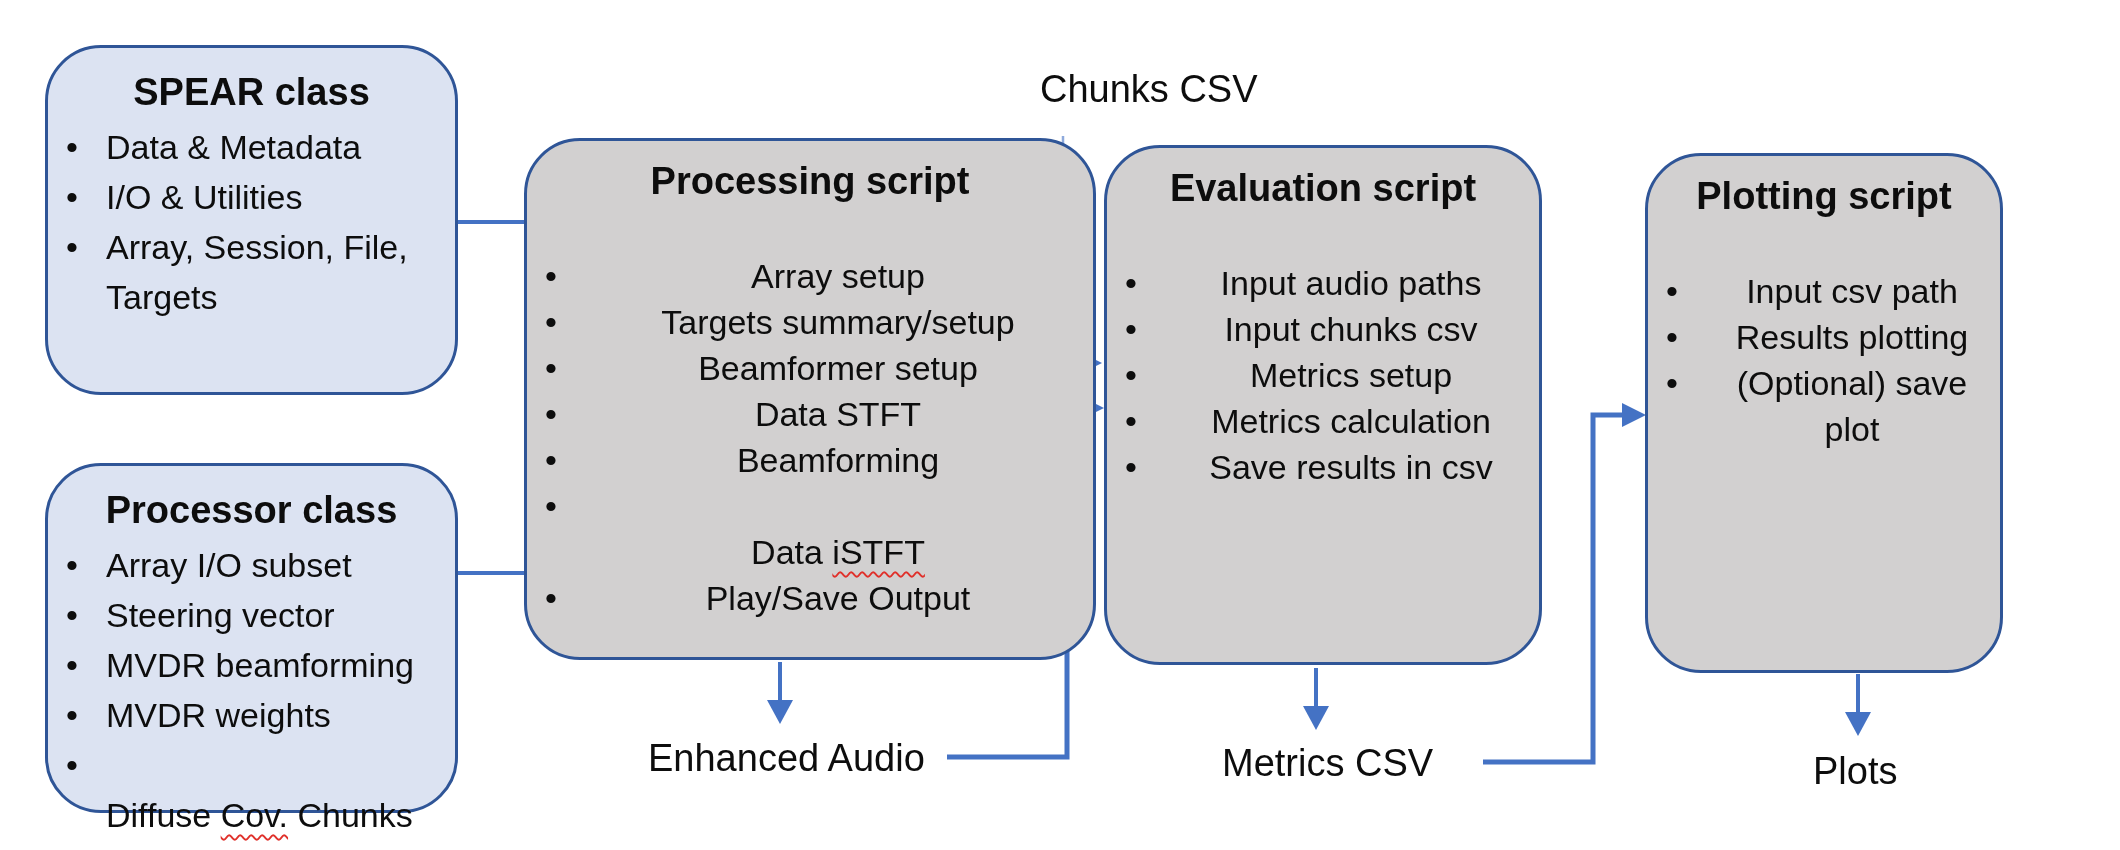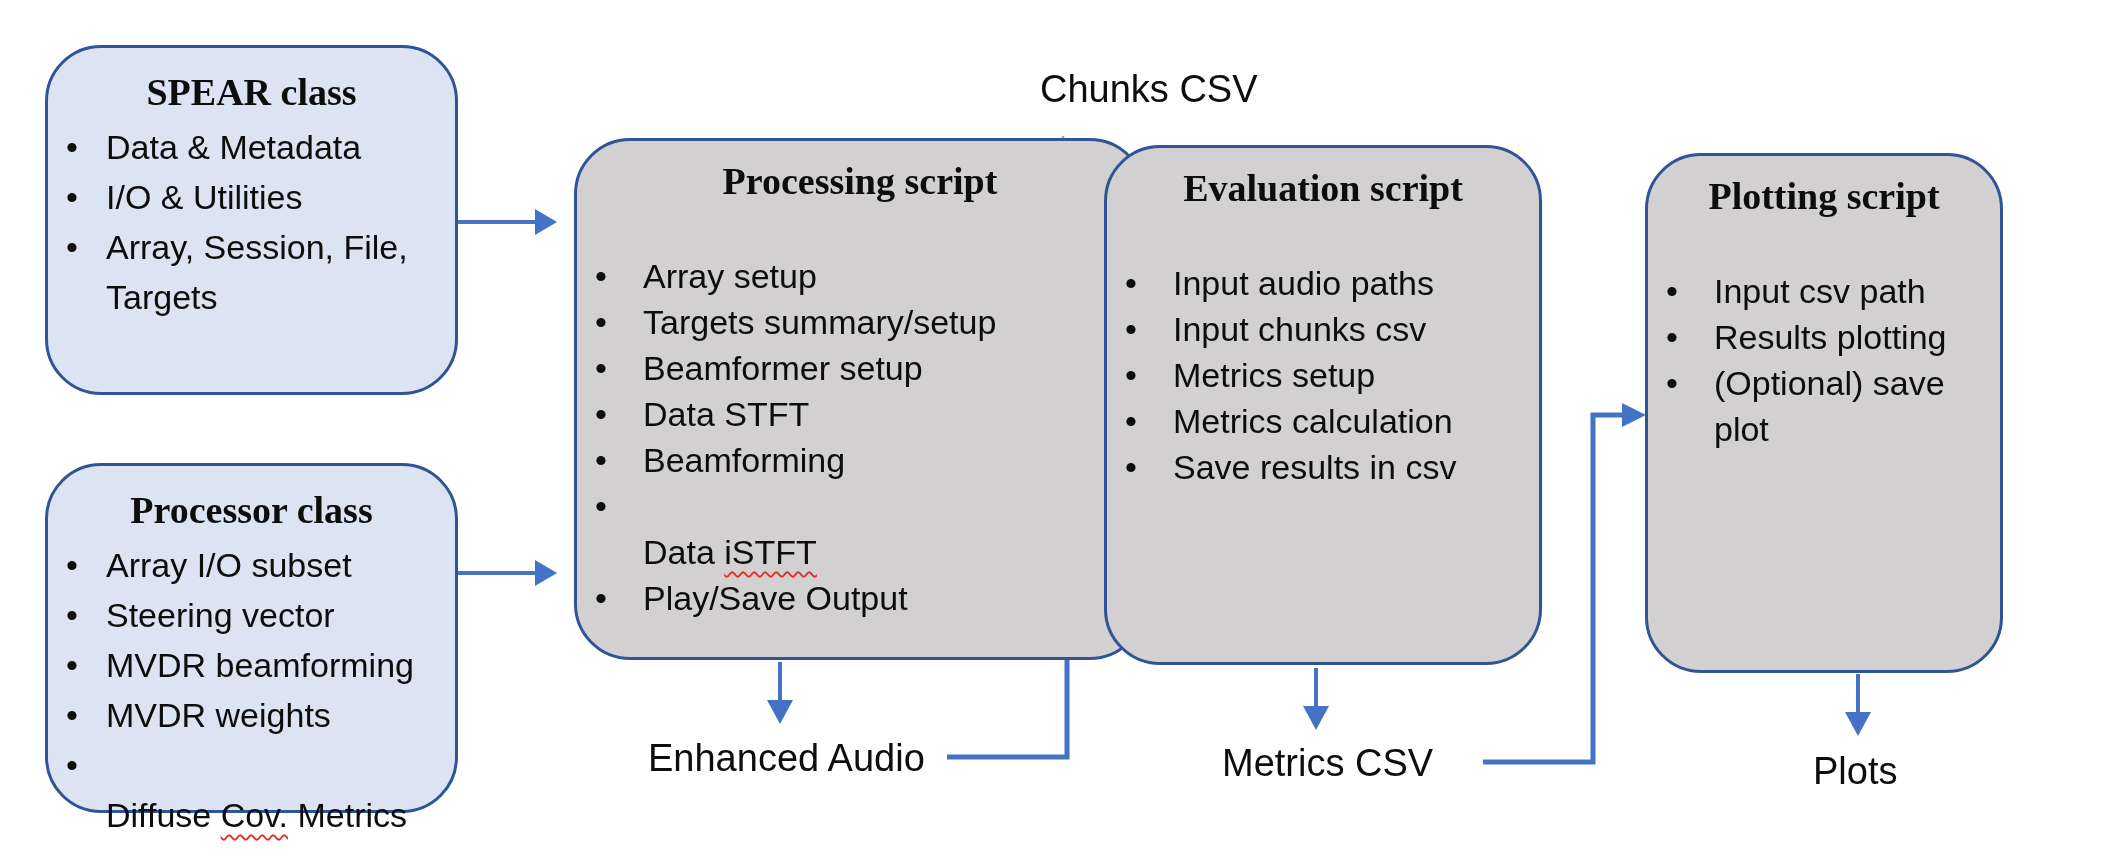--- a/index.html
+++ b/index.html
@@ -12,35 +12,35 @@
 
   .box {
     position:absolute; box-sizing:border-box;
     border:3px solid var(--box-border); border-radius:56px;
   }
   .class-box  { background:var(--class-box-fill); }
   .script-box { background:var(--script-box-fill); }
 
   .box h2 {
     margin:0; text-align:center;
-    font-size:38px; line-height:48px; font-weight:700;font-family:Liberation Serif, serif;
+    font-size:38px; line-height:48px; font-weight:700;
   }
   .class-box h2  { margin-top:20px; }
   .script-box h2 { margin-top:16px; }
 
   .box ul { list-style:none; margin:0; padding:0; }
   .class-box ul  { margin-top:6px; }
   .script-box ul { margin-top:48px; }
 
   .item {
     position:relative; padding-left:58px; padding-right:10px;
     font-size:34px; white-space:pre-line;
   }
   .class-box  .item { line-height:50px; }
-  .script-box .item { line-height:46px; padding-left:66px; }
+  .script-box .item { line-height:46px; padding-left:66px;text-align:center; }
   .item::before { content:"\2022"; position:absolute; left:18px; top:0; }
 
   .misspelled {
     text-decoration-line:underline;
     text-decoration-style:wavy;
     text-decoration-color:var(--spellcheck-red);
     text-decoration-thickness:2px;
     text-underline-offset:7px;
   }
 
@@ -104,26 +104,26 @@
   </section>
 
   <section class="box class-box" style="left:45px; top:463px; width:413px; height:350px;">
     <h2>Processor class</h2>
     <ul>
       <li class="item">Array I/O subset</li>
       <li class="item">Steering vector</li>
       <li class="item">MVDR beamforming</li>
       <li class="item">MVDR weights</li>
       <li class="item">
-        <span>Diffuse </span><span class="misspelled">Cov.</span><span> Metrics</span>
+        <span>Diffuse </span><span class="misspelled">Cov.</span><span> Chunks</span>
       </li>
     </ul>
   </section>
 
-  <section class="box script-box" style="left:574px; top:138px; width:572px; height:522px;">
+  <section class="box script-box" style="left:524px; top:138px; width:572px; height:522px;">
     <h2>Processing script</h2>
     <ul>
       <li class="item">Array setup</li>
       <li class="item">Targets summary/setup</li>
       <li class="item">Beamformer setup</li>
       <li class="item">Data STFT</li>
       <li class="item">Beamforming</li>
       <li class="item">
         <span>Data </span><span class="misspelled">iSTFT</span><span></span>
       </li>

